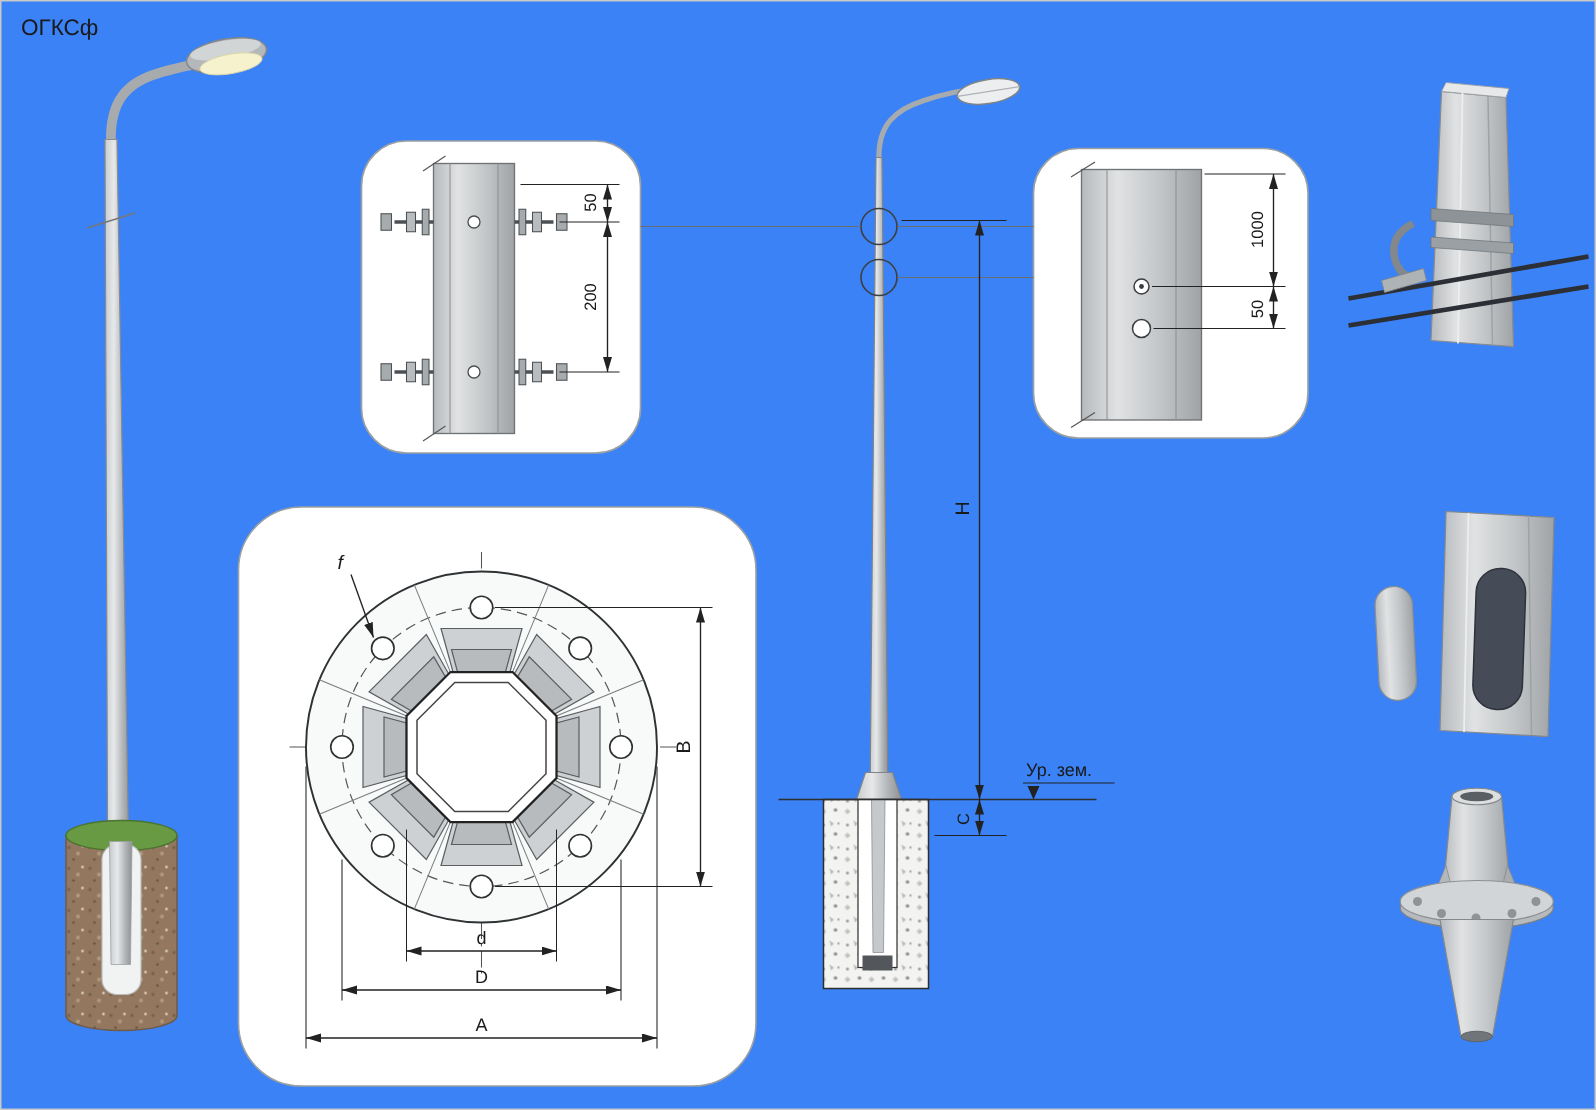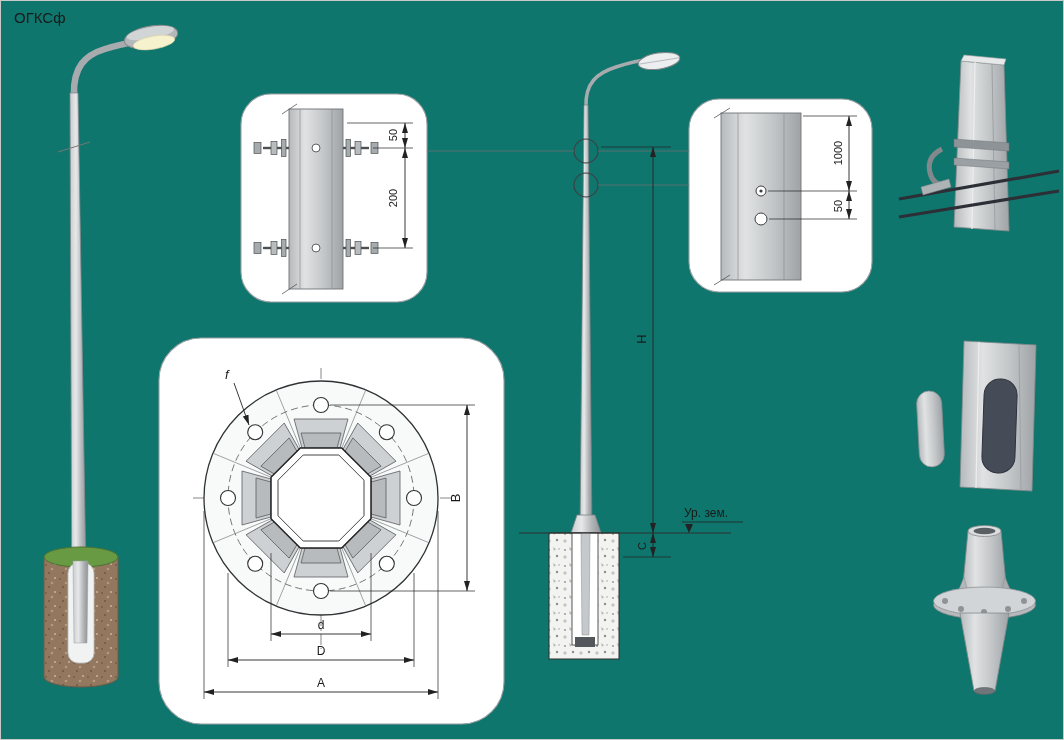--- a/index.html
+++ b/index.html
@@ -1,19 +1,19 @@
 <!DOCTYPE html>
 <html><head>
 <meta charset="utf-8">
 <style>
   html,body{margin:0;padding:0;background:#fff;}
   .page{
     position:relative;
     width:1064px;height:740px;
-    background:#0f766e;
+    background:#3b82f6;
     box-sizing:border-box;
     border:1px solid #c9c9c9;
     overflow:hidden;
     font-family:"Liberation Sans", sans-serif;
   }
   svg{position:absolute;left:0;top:0;}
   svg text{
     font-family:"Liberation Sans", sans-serif;
     fill:#1a1a1a;
   }

